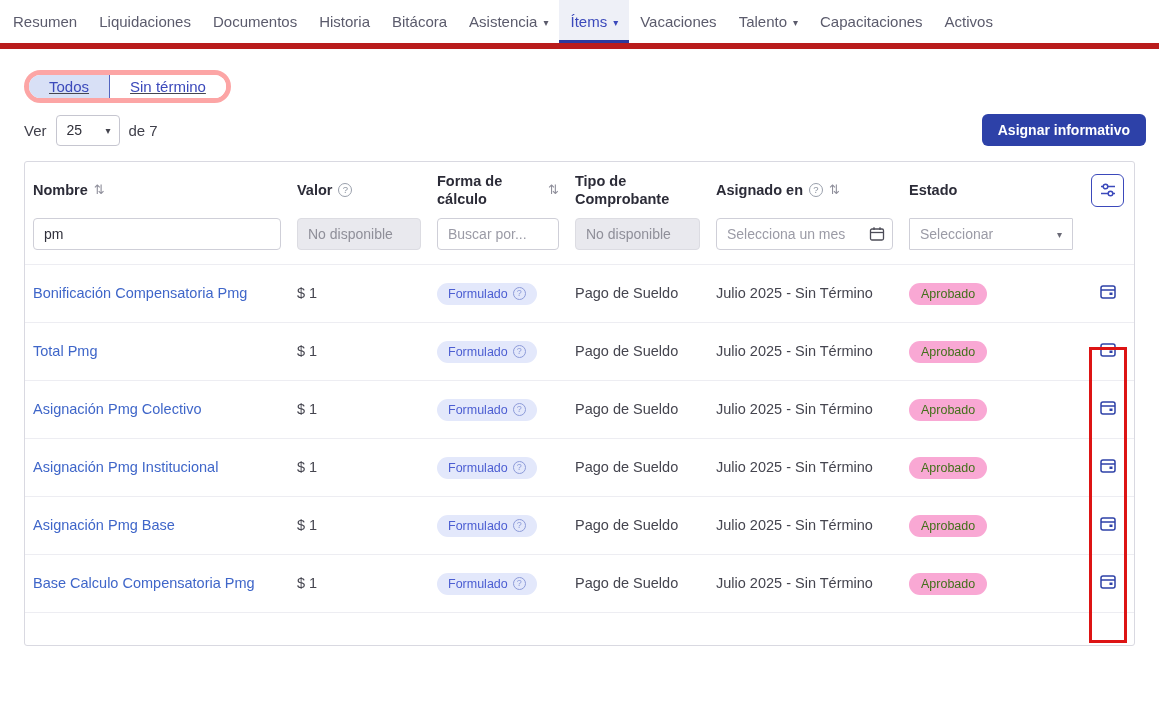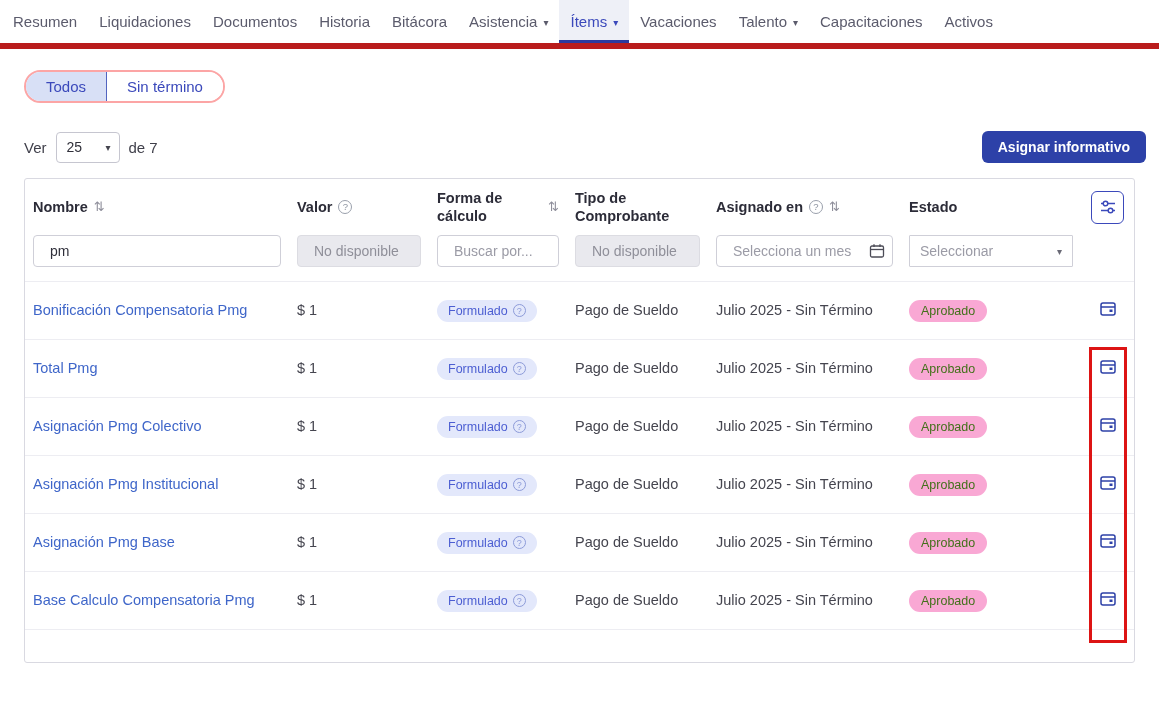--- a/index.html
+++ b/index.html
@@ -48,39 +48,40 @@
     font-weight: 700;
     color: #232d54;
   }
 
   .content { padding: 0 24px; }
 
   
   .seg-group {
     display: inline-flex;
     margin-top: 21px;
-    border: 2px solid #fca5a5;
+    border: 5px solid #fca5a5;
     border-radius: 17px;
     overflow: hidden;
     height: 33px;
+    text-decoration: underline;
   }
   .seg {
     font-family: inherit;
     font-size: 15px;
     color: #3b49bb;
     background: #fff;
     border: none;
     padding: 0 20px;
     cursor: pointer;
   }
   .seg.active { background: #d8e0f6; }
   .seg + .seg { border-left: 1px solid #5264c0; }
 
   
-  .list-controls { display: flex; margin-top: 28px; }
+  .list-controls { display: flex; margin-top: 11px; }
   .pagesize { display: flex; align-items: center; gap: 9px; font-size: 15px; color: #3f3f4a; }
   .select-sm {
     width: 64px; height: 31px;
     border: 1px solid #c6c6d0; border-radius: 4px;
     display: flex; align-items: center; justify-content: space-between;
     padding: 0 8px 0 10px;
     font-size: 14px; color: #30303a; background: #fff; cursor: pointer;
   }
   .select-sm .caret { font-size: 10px; color: #44444e; }
   .btn-primary {
@@ -123,21 +124,21 @@
     border: 1px solid #3b49bb; border-radius: 6px;
     background: #fff; cursor: pointer;
     display: flex; align-items: center; justify-content: center;
     margin: 0 auto;
   }
 
   .filter-row td { padding: 0 8px 14px 8px; vertical-align: top; }
   .tinput {
     width: 100%; height: 32px;
     border: 1px solid #cfcfd8; border-radius: 4px;
-    padding: 0 16px;
+    padding: 0 10px;
     font-family: inherit; font-size: 14px; color: #2f2f3a;
     background: #fff;
   }
   .tinput::placeholder { color: #9b9ba6; }
   .tinput:disabled { background: #e9e9ee; border-color: #dcdce2; }
   .tinput:disabled::placeholder { color: #8f8f99; }
   .input-wrap { position: relative; }
   .input-wrap .tinput { padding-right: 30px; }
   .cal-icon { position: absolute; right: 8px; top: 8px; cursor: pointer; line-height: 0; }
   .tselect {
@@ -152,21 +153,21 @@
   .data-row td {
     border-top: 1px solid #ededf2;
     padding: 16px 8px;
     font-size: 14.5px; line-height: 19px; color: #45454f;
     vertical-align: middle;
     white-space: nowrap; overflow: hidden;
   }
   .name-link { color: #3f66c9; text-decoration: none; cursor: pointer; }
 
   .pill {
-    display: inline-flex; align-items: center; gap: 5px;
+    display: inline-flex; align-items: flex-start; gap: 5px;
     border-radius: 12px; padding: 4px 11px;
     font-size: 12.5px; line-height: 14px; white-space: nowrap;
   }
   .pill-blue { background: #e3e8fb; color: #4c5ed2; }
   .pill-blue .qicon { width: 13px; height: 13px; min-width: 13px; font-size: 9px; border-color: #8d9bd9; color: #8d9bd9; }
   .pill-green { background: #f9a8d4; color: #42701a; padding: 4px 12px; }
 
   .action-cell { text-align: center; }
   .action-btn { background: none; border: none; cursor: pointer; line-height: 0; padding: 2px; }
 

